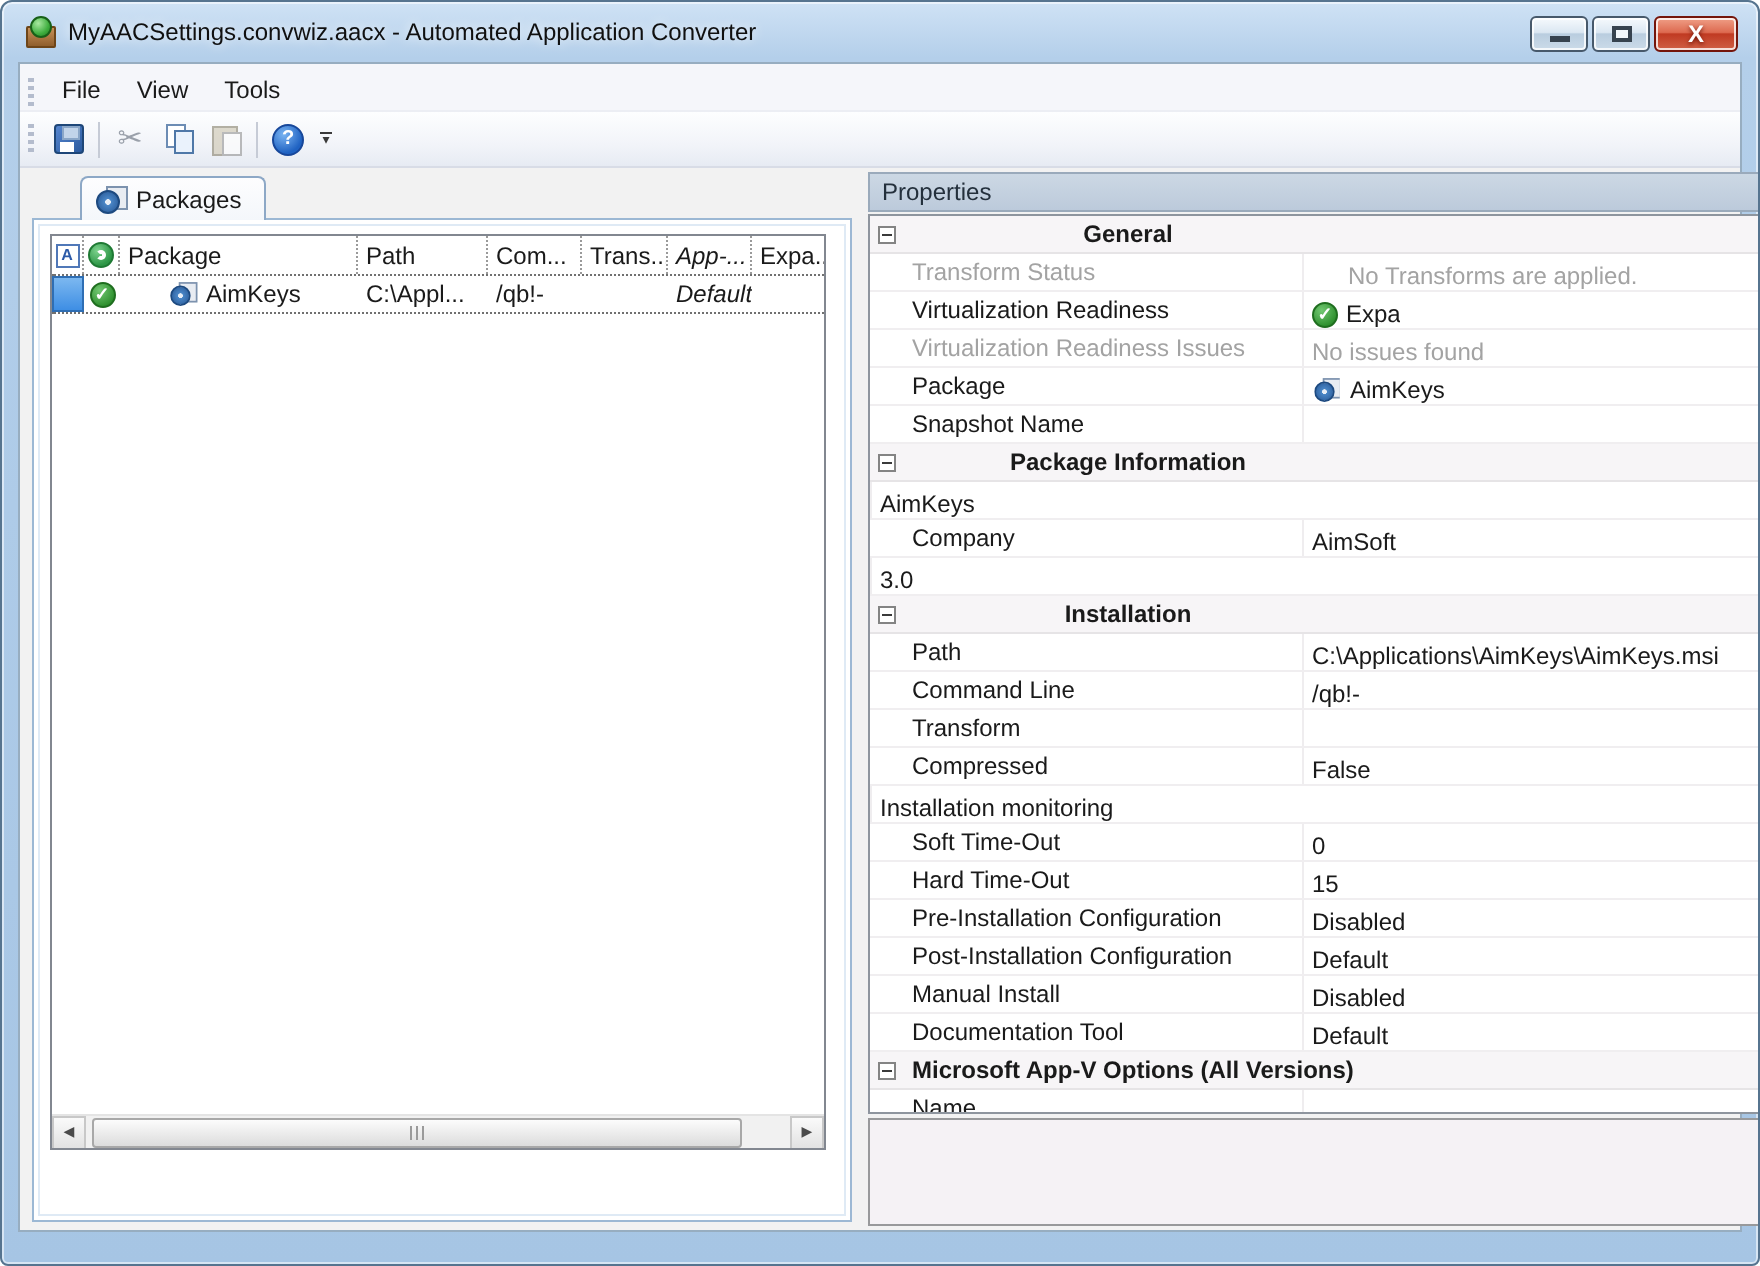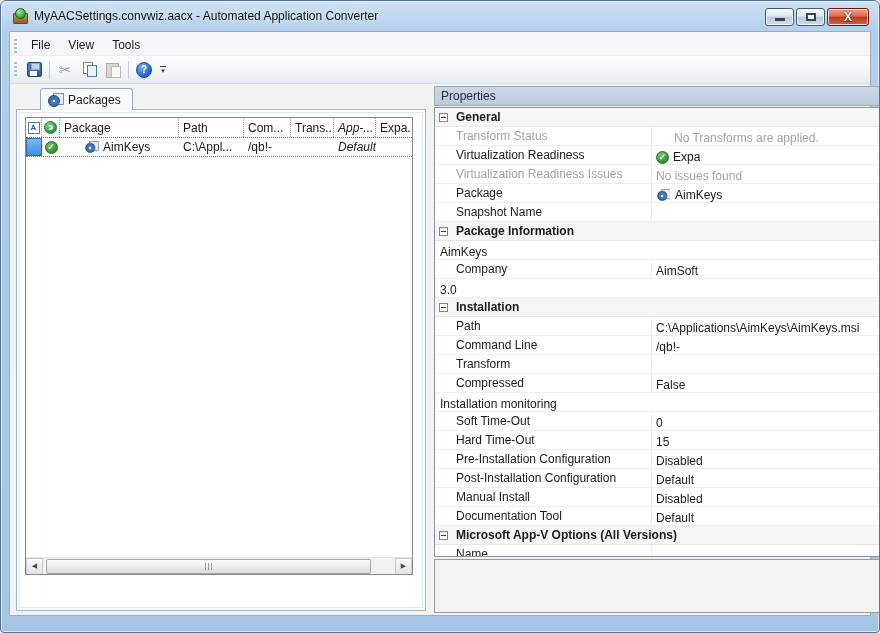--- a/index.html
+++ b/index.html
@@ -125,21 +125,21 @@
   .props-close { margin-left:auto; width:16px; height:16px; display:flex; align-items:center; justify-content:center;
     color:#3a444e; font-size:11px; font-weight:bold; cursor:pointer; }
   .props-grid { flex:1; margin-top:1px; border:1px solid #8e959e; background:#fff; position:relative; overflow:hidden; }
   .grid-rows { position:absolute; left:0; top:0; right:17px; bottom:0; overflow:hidden; }
 
   .prow { display:flex; height:19px; align-items:center; border-bottom:1px solid #f0eef0; }
   .prow.cat { font-weight:bold; background:#f7f5f7; border-bottom:1px solid #e6e4e6; }
   .expander { width:9px; height:9px; margin:0 8px 0 4px; border:1px solid #848484; background:#fff; position:relative; flex:0 0 auto; cursor:pointer; }
   .expander::after { content:""; position:absolute; left:1px; right:1px; top:3px; height:1px; background:#3a3a3a; }
   .plabel { width:216px; min-width:216px; padding-left:21px; white-space:nowrap; overflow:hidden; }
-  .prow.cat .plabel { width:auto; padding-left:0; }
+  .prow.cat .plabel { width:auto; padding-left:0;text-align:center; }
   .pvalue { flex:1; padding-left:4px; display:flex; align-items:flex-end; gap:4px; white-space:nowrap; overflow:hidden;
     border-left:1px solid #efedef; height:100%; }
   .prow .pvalue span { overflow:hidden; white-space:nowrap; }
   .dim { color:#a3a3a3; }
   .vindent { padding-left:22px; }
 
   
   .vscroll { position:absolute; right:0; top:0; bottom:0; width:17px; background:#f1f1f1; border-left:1px solid #e0e0e0; }
   .vbtn { position:absolute; left:0; width:16px; height:16px; display:flex; align-items:center; justify-content:center;
     font-size:7px; color:#4a4a4a; background:linear-gradient(#fafafa,#e2e2e2); border:1px solid #c8c8c8; cursor:pointer; }

